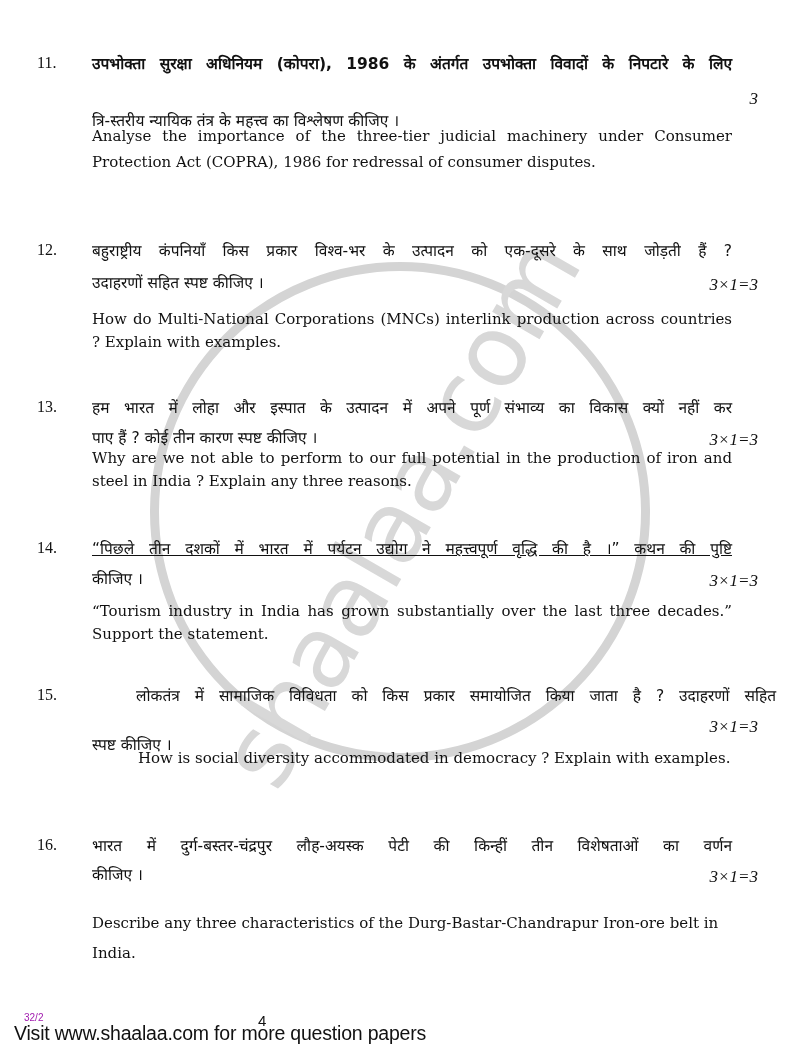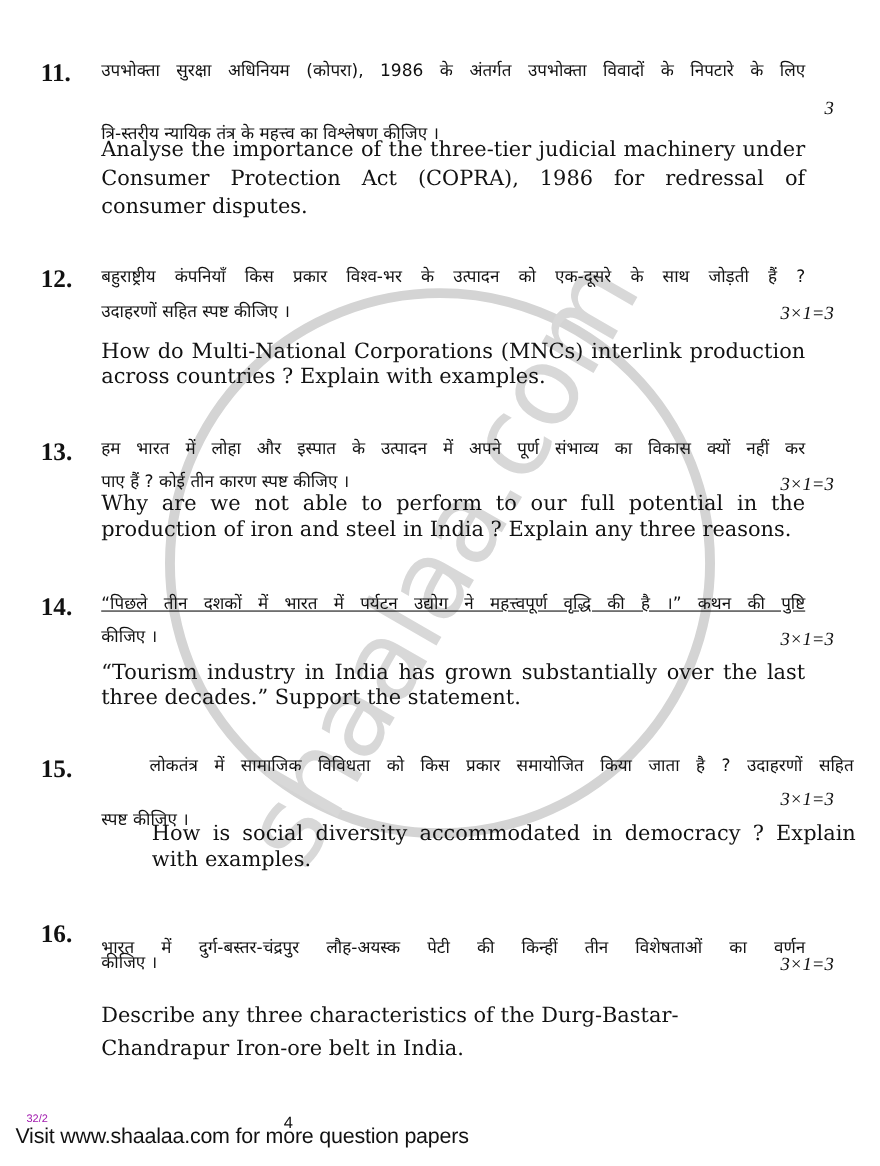--- a/index.html
+++ b/index.html
@@ -19,36 +19,36 @@
     position: absolute; left: 400px; top: 512px;
     transform: translate(-50%, -50%) rotate(-60deg);
     font-family: "DejaVu Sans", "Liberation Sans", sans-serif;
     font-size: 100px; color: #d8d8d8; white-space: nowrap; z-index: 0;
     letter-spacing: -2px;
   }
 
   .question { position: absolute; left: 0; width: 800px; z-index: 1; }
   .qnum {
     position: absolute; left: 37px; top: 0;
-    font-family: "Liberation Serif", serif; font-weight: bold; font-size: 23px;
+    font-family: "Liberation Serif", serif; font-weight: normal; font-size: 16px;
   }
   .hi-line {
     position: absolute; left: 92px; width: 640px;
     font-family: "DejaVu Sans", "Liberation Sans", sans-serif;
     font-size: 15.5px; line-height: 20px; white-space: nowrap;
   }
   .hi-line.justify { text-align: justify; text-align-last: justify; }
   .marks {
     position: absolute; right: 42px;
     font-family: "Liberation Serif", serif; font-style: italic; font-size: 17px;
   }
   .en-text {
     position: absolute; left: 92px; width: 640px;
     font-family: "DejaVu Serif", "Liberation Serif", serif;
-    font-size: 19px; line-height: 26px;
+    font-size: 15px; line-height: 26px;
   }
   .en-text.justify { text-align: justify; }
   .en-text.tight { line-height: 23px; }
 
   .footer-code {
     position: absolute; left: 24px; top: 1012px;
     font-family: "Liberation Sans", sans-serif; font-size: 10px; color: #a21caf;
     z-index: 2;
   }
   .footer-page {
@@ -65,21 +65,21 @@
 </head>
 <body>
 
 <div class="page">
 
   <div class="watermark-circle"></div>
   <div class="watermark-text">shaalaa.com</div>
 
   <div class="question" style="top:54px;">
     <div class="qnum">11.</div>
-    <div class="hi-line justify" style="top:0px;">उपभोक्ता सुरक्षा अधिनियम (कोपरा), 1986 के अंतर्गत उपभोक्ता विवादों के निपटारे के लिए</div>
+    <div class="hi-line justify" style="top:0px;font-weight:bold;">उपभोक्ता सुरक्षा अधिनियम (कोपरा), 1986 के अंतर्गत उपभोक्ता विवादों के निपटारे के लिए</div>
     <div class="hi-line" style="top:33px;margin-top:24px;">त्रि-स्तरीय न्यायिक तंत्र के महत्त्व का विश्लेषण कीजिए ।</div>
     <div class="marks" style="top:35px;">3</div>
     <div class="en-text justify" style="top:69px;">Analyse the importance of the three-tier judicial machinery under Consumer Protection Act (COPRA), 1986 for redressal of consumer disputes.</div>
   </div>
 
   <div class="question" style="top:241px;">
     <div class="qnum">12.</div>
     <div class="hi-line justify" style="top:0px;">बहुराष्ट्रीय कंपनियाँ किस प्रकार विश्व-भर के उत्पादन को एक-दूसरे के साथ जोड़ती हैं ?</div>
     <div class="hi-line" style="top:32px;">उदाहरणों सहित स्पष्ट कीजिए ।</div>
     <div class="marks" style="top:34px;">3×1=3</div>
@@ -105,21 +105,21 @@
   <div class="question" style="top:686px;">
     <div class="qnum">15.</div>
     <div class="hi-line justify" style="top:0px;margin-left:44px;">लोकतंत्र में सामाजिक विविधता को किस प्रकार समायोजित किया जाता है ? उदाहरणों सहित</div>
     <div class="hi-line" style="top:29px;margin-top:20px;">स्पष्ट कीजिए ।</div>
     <div class="marks" style="top:31px;">3×1=3</div>
     <div class="en-text justify tight" style="top:61px;margin-left:46px;">How is social diversity accommodated in democracy ? Explain with examples.</div>
   </div>
 
   <div class="question" style="top:836px;">
     <div class="qnum">16.</div>
-    <div class="hi-line justify" style="top:0px;margin-top:15px;">भारत में दुर्ग-बस्तर-चंद्रपुर लौह-अयस्क पेटी की किन्हीं तीन विशेषताओं का वर्णन</div>
+    <div class="hi-line justify" style="top:0px;">भारत में दुर्ग-बस्तर-चंद्रपुर लौह-अयस्क पेटी की किन्हीं तीन विशेषताओं का वर्णन</div>
     <div class="hi-line" style="top:29px;">कीजिए ।</div>
     <div class="marks" style="top:31px;">3×1=3</div>
     <div class="en-text tight" style="top:72px; line-height:30px;">Describe any three characteristics of the Durg-Bastar-Chandrapur Iron-ore belt in India.</div>
   </div>
 
   <div class="footer-code">32/2</div>
   <div class="footer-page">4</div>
   <div class="footer-visit">Visit www.shaalaa.com for more question papers</div>
 
 </div>

